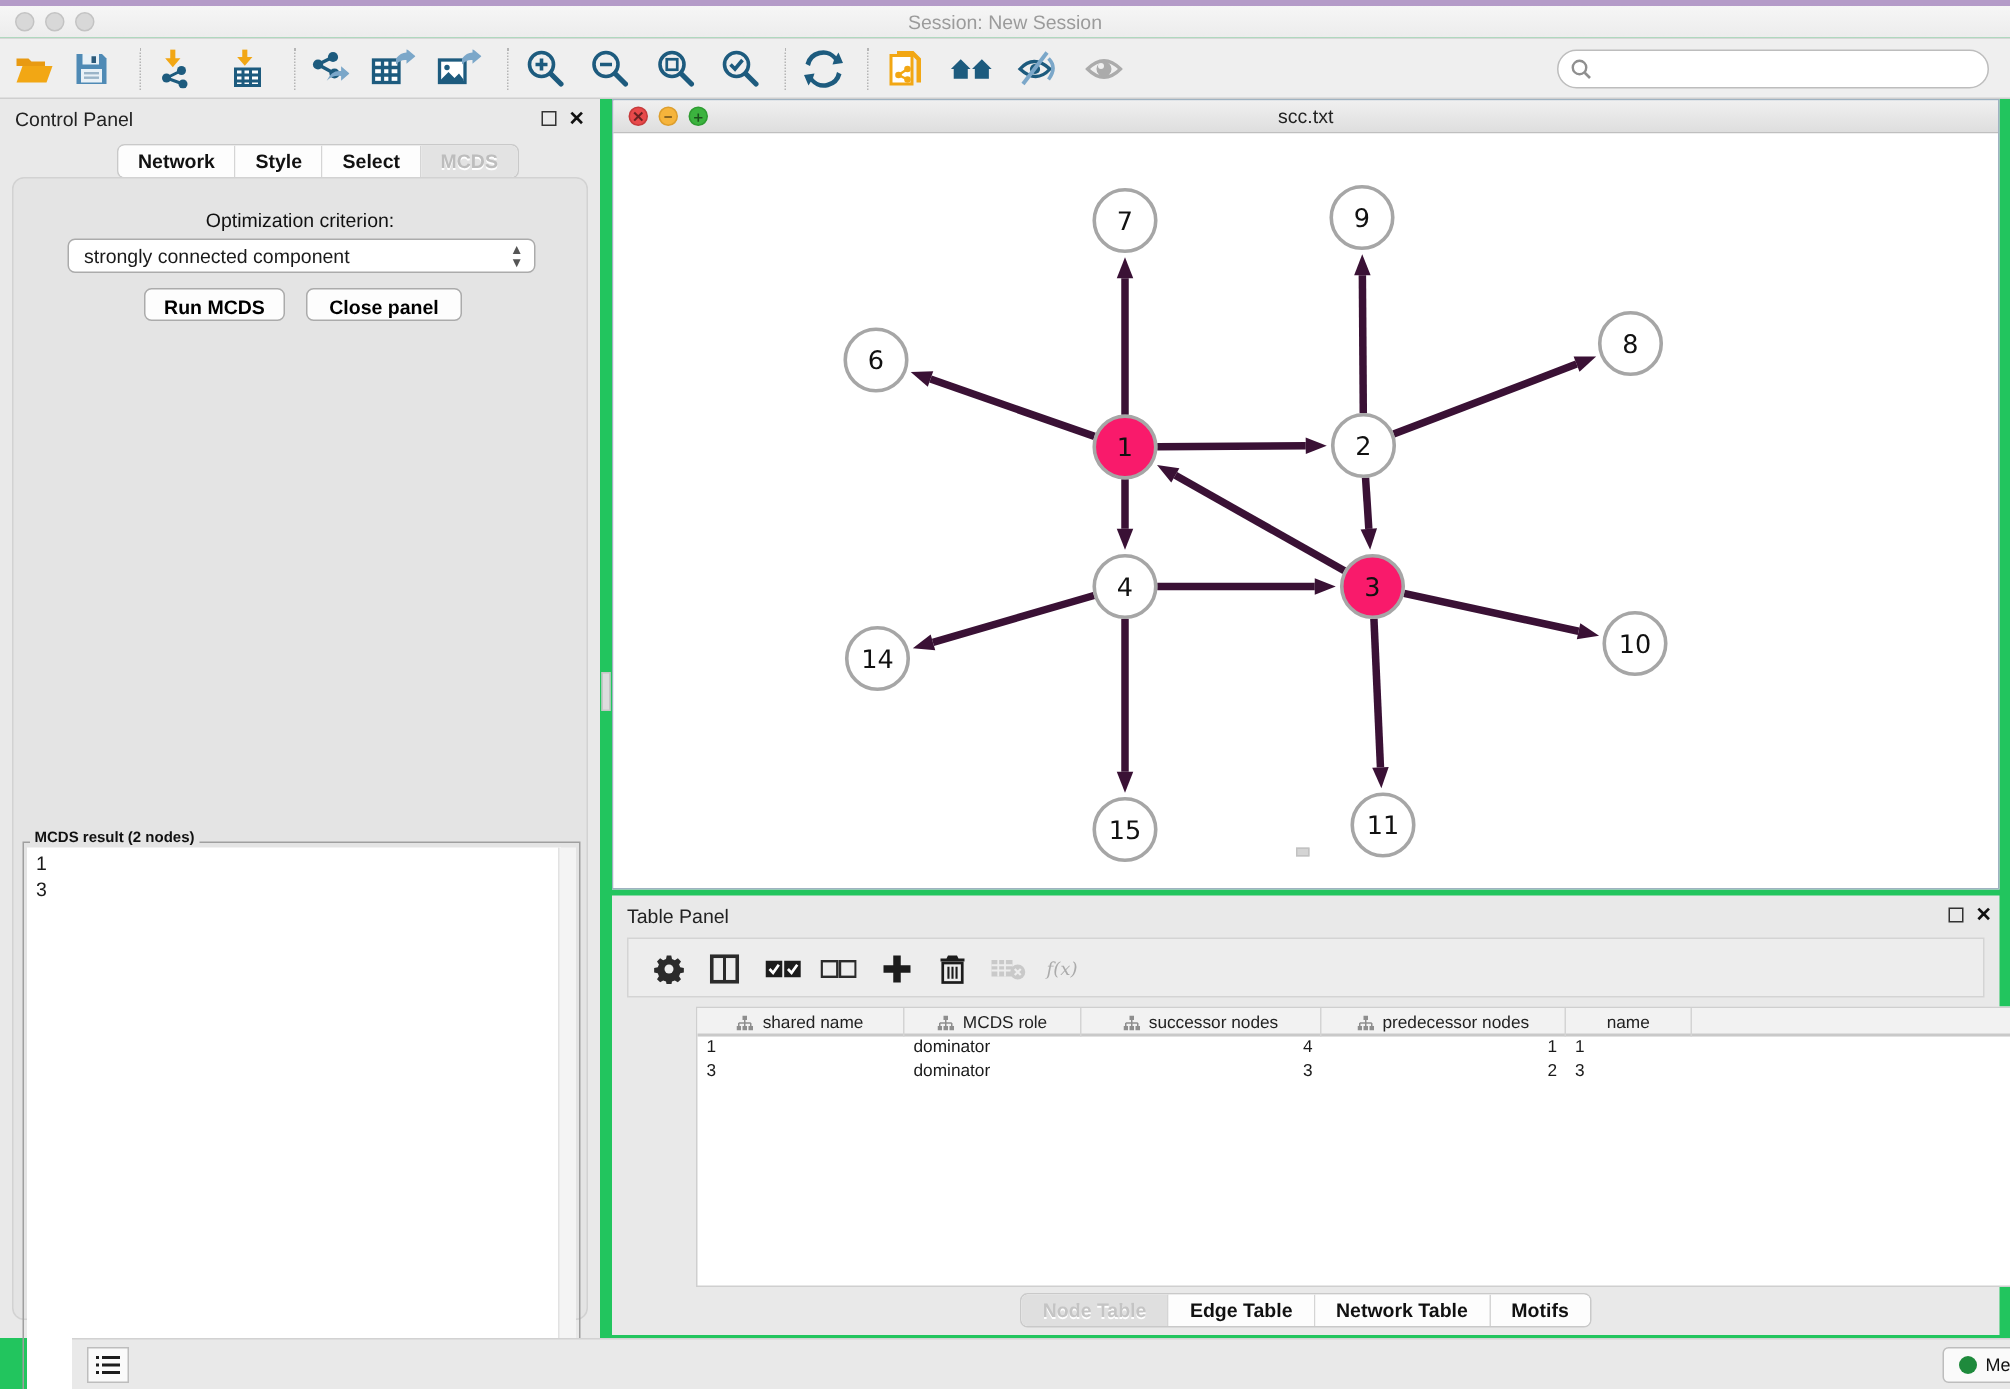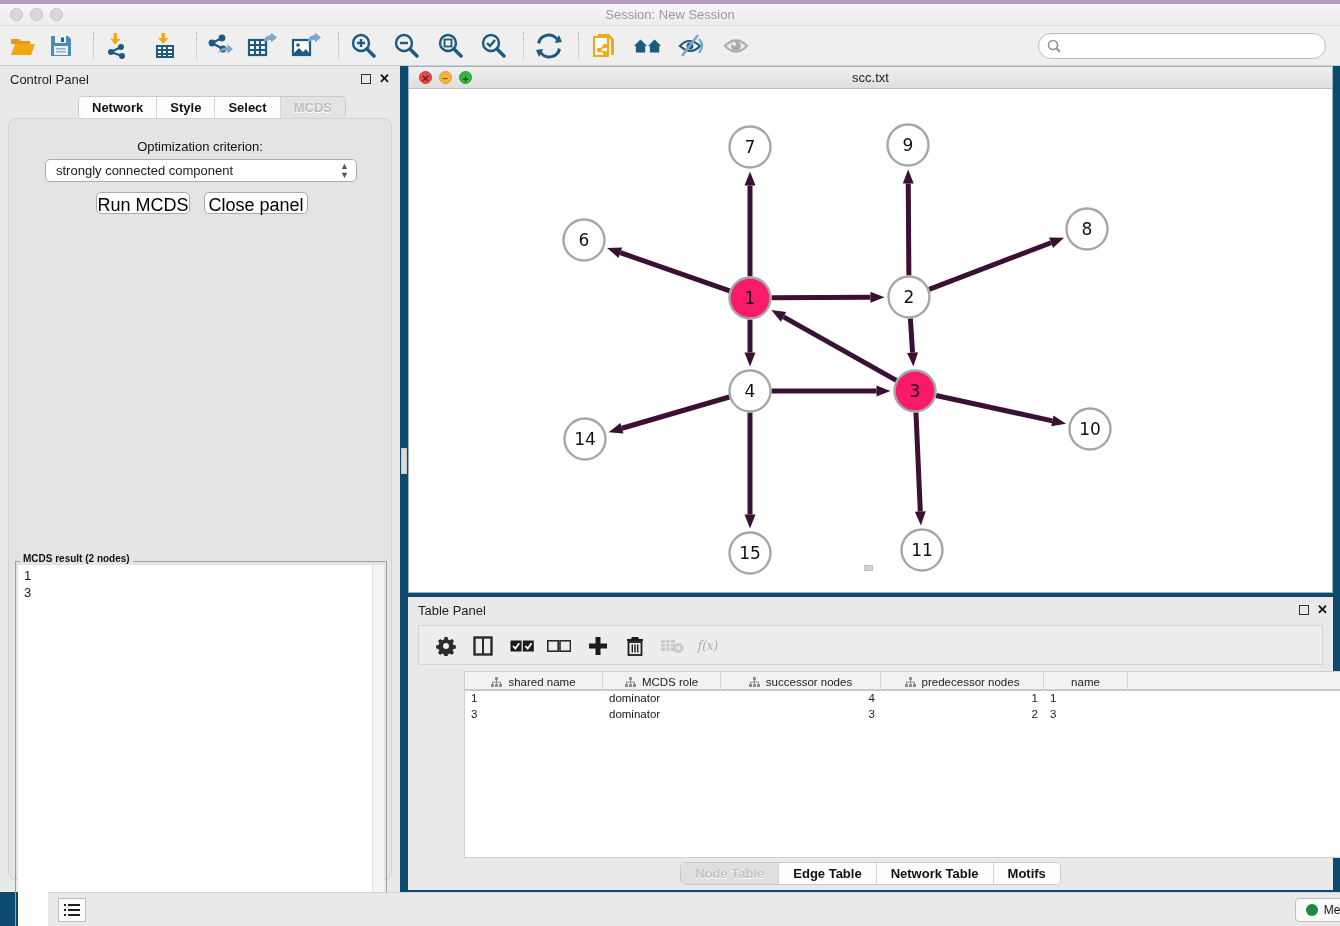--- a/index.html
+++ b/index.html
@@ -1,18 +1,18 @@
 <!DOCTYPE html>
 <html><head>
 <meta charset="utf-8">
 <style>
   * { margin:0; padding:0; box-sizing:border-box; }
   html,body { width:1340px; height:926px; }
   body { font-family:"Liberation Sans", sans-serif; background:#E9E9E9; color:#1a1a1a; overflow:hidden; }
-  .app { position:relative; width:1340px; height:926px; background:#0c4a6e; }
+  .app { position:relative; width:1340px; height:926px; background:#22c55e; }
 
   
   .desktop-strip { position:absolute; left:0; top:0; width:1340px; height:4px; background:#B49BC8; }
 
   
   .titlebar { position:absolute; left:0; top:4px; width:1340px; height:22px;
     background:linear-gradient(#F6F6F6,#ECECEC); border-bottom:1px solid #D7D7D7; }
   .tl-dot { position:absolute; top:4px; width:13px; height:13px; border-radius:50%;
     background:#D8D8D8; border:1px solid #C3C3C3; }
   .titlebar .t1{left:10px} .titlebar .t2{left:30px} .titlebar .t3{left:50px}
@@ -42,21 +42,21 @@
   .cp-tab:last-child { border-right:none; }
   .cp-tab.sel { background:#E3E3E3; color:#BDBDBD; text-shadow:0 1px 0 #fff; }
   .cp-body { position:absolute; left:8px; top:52px; width:384px; height:762px;
     background:#E4E4E4; border:1px solid #D2D2D2; border-radius:8px; }
   .opt-label { position:absolute; top:20px; width:100%; text-align:center; font-size:13px; color:#111; }
   .cp-select { position:absolute; left:36px; top:40px; width:312px; height:23px; background:#fff;
     border:1px solid #ABABAB; border-radius:5px; font-size:13px; display:flex; align-items:center;
     padding-left:10px; }
   .cp-select .chev { position:absolute; right:7px; top:2px; font-size:9px; color:#555; line-height:9px; text-align:center; }
   .cp-btn { position:absolute; top:73px; height:22px; background:#FDFDFD; border:1px solid #ABABAB;
-    border-radius:5px; font-size:18px; font-weight:normal; text-align:center; padding-top:2px; }
+    border-radius:5px; font-size:13px; font-weight:bold; text-align:center; padding-top:2px; }
   .mcds-fieldset { position:absolute; left:6px; top:442px; width:372px; height:378px;
     border:1px solid #9F9F9F; }
   .mcds-legend { position:absolute; left:4px; top:-9px; background:#E4E4E4; padding:0 3px;
     font-size:10px; color:#111;font-weight:bold; }
   .mcds-text { position:absolute; left:2px; top:3px; width:356px; height:370px; background:#fff;
     font-size:13px; line-height:17px; padding:2px 0 0 6px; white-space:pre-line; font-family:"Liberation Sans",sans-serif; }
   .mcds-scroll { position:absolute; right:2px; top:3px; width:12px; height:370px; background:#F4F4F4; border-left:1px solid #E2E2E2; }
 
   
   .net-window { position:absolute; left:408px; top:66px; width:925px; height:527px;

